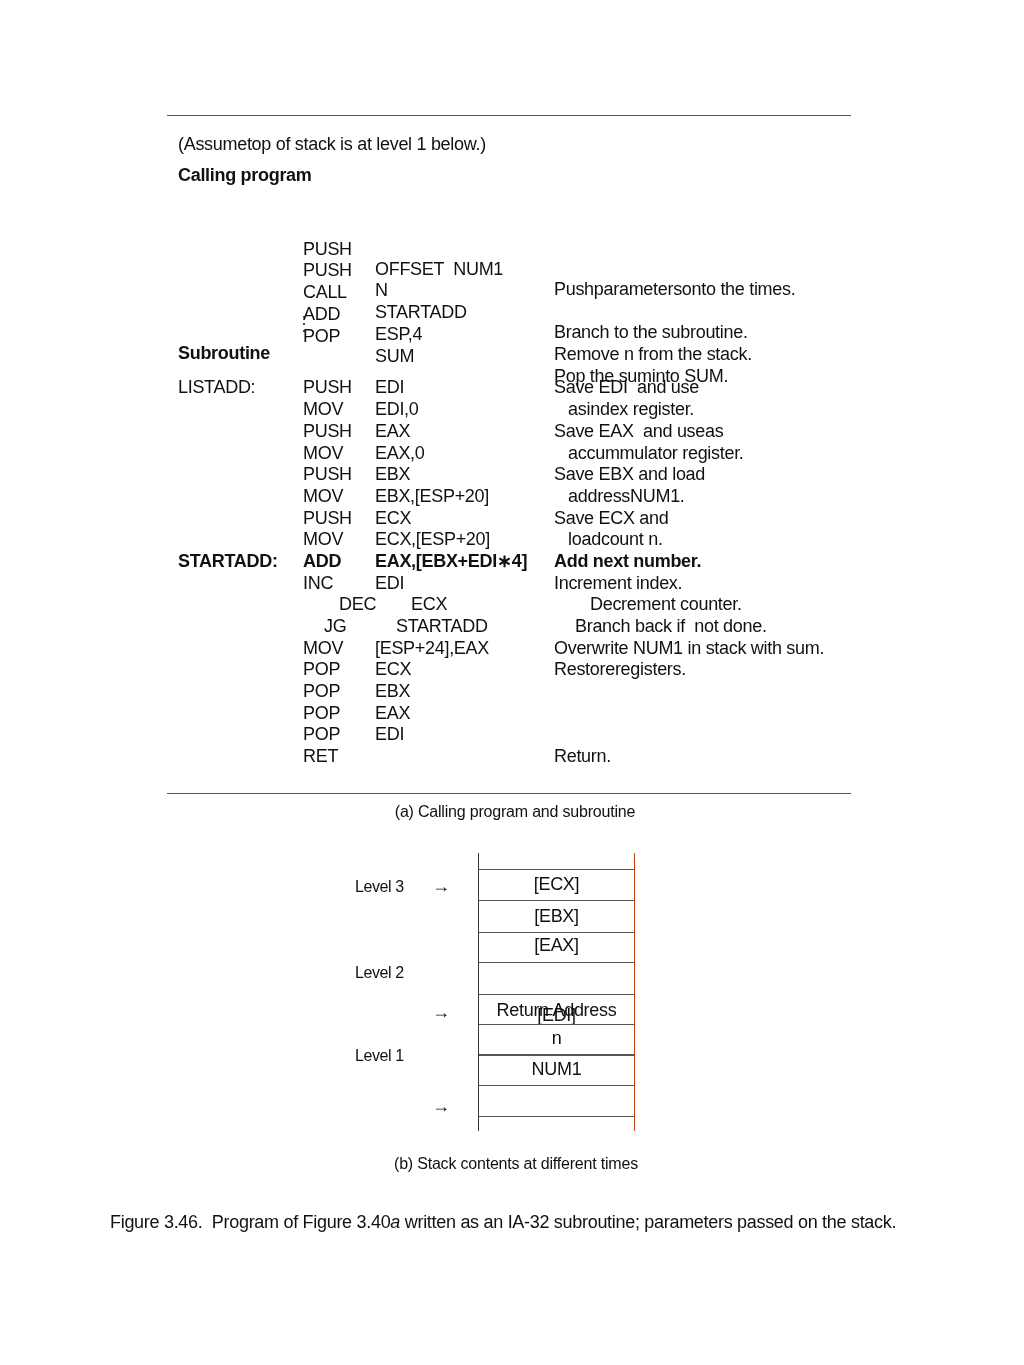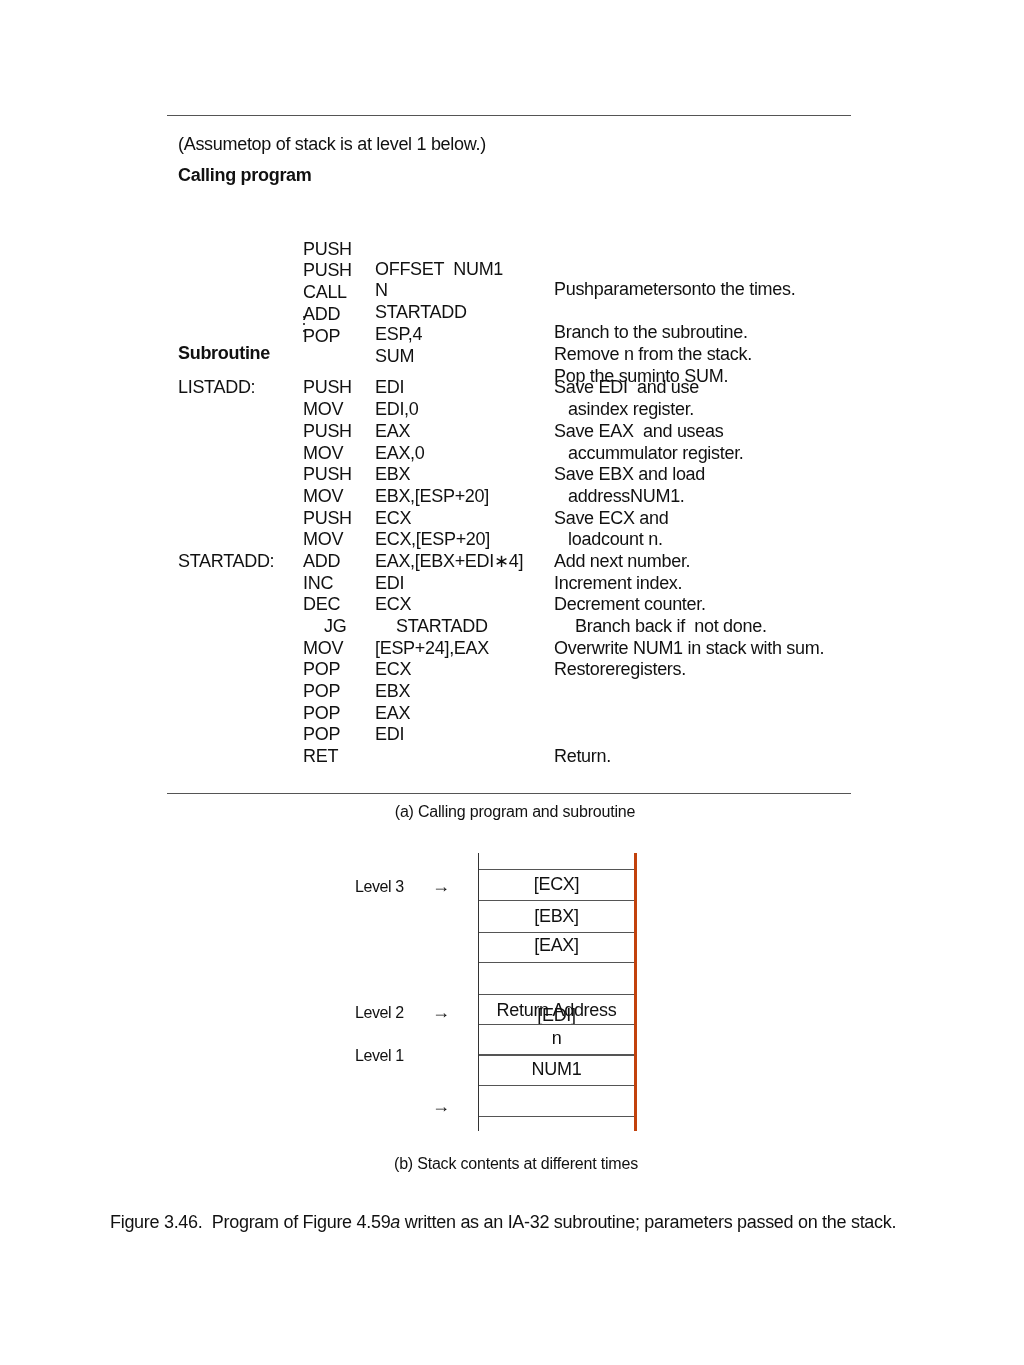--- a/index.html
+++ b/index.html
@@ -8,21 +8,21 @@
   .t { position:absolute; font-size:18px; line-height:20px; white-space:pre; letter-spacing:-0.3px; }
   .b { font-weight:bold; }
   .row { position:absolute; left:0; width:860px; height:22px; }
   .row .lbl { position:absolute; left:178px; }
   .row .op { position:absolute; left:303px; }
   .row .arg { position:absolute; left:375px; }
   .row .cm { position:absolute; left:554px; }
   .cap { position:absolute; font-size:16px; line-height:18px; white-space:pre; letter-spacing:-0.2px; }
   .vdots { position:absolute; left:301px; top:316px; width:6px; height:22px; }
   .vdots span { display:block; width:2px; height:2px; background:#111; border-radius:1px; margin:0 0 5px 2px; }
-  .stack { position:absolute; left:478px; top:853px; width:155px; height:278px; border-left:1px solid #333; border-right:3px solid #c2410c; }
+  .stack { position:absolute; left:478px; top:853px; width:155px; height:278px; border-left:1px solid #333; border-right:1px solid #c2410c; }
   .cell { position:absolute; left:0; width:155px; text-align:center; font-size:18px; line-height:20px; letter-spacing:-0.3px; }
   .hline { position:absolute; left:0; width:155px; height:0; border-top:1px solid #555; }
   .level { position:absolute; left:355px; font-size:16px; line-height:20px; letter-spacing:-0.4px; white-space:pre; }
   .arrow { position:absolute; left:432px; font-size:18px; line-height:20px; }
 </style>
 </head>
 <body>
 
 <div>
 
@@ -74,39 +74,39 @@
 
   <div>
     <div class="row t" style="top:377px;padding-left:48px;"><span class="lbl">LISTADD:</span><span class="op">PUSH</span><span class="arg">EDI</span><span class="cm">Save EDI  and use</span></div>
     <div class="row t" style="top:399px;"><span class="lbl"></span><span class="op">MOV</span><span class="arg">EDI,0</span><span class="cm">   asindex register.</span></div>
     <div class="row t" style="top:421px;"><span class="lbl"></span><span class="op">PUSH</span><span class="arg">EAX</span><span class="cm">Save EAX  and useas</span></div>
     <div class="row t" style="top:443px;"><span class="lbl"></span><span class="op">MOV</span><span class="arg">EAX,0</span><span class="cm">   accummulator register.</span></div>
     <div class="row t" style="top:464px;"><span class="lbl"></span><span class="op">PUSH</span><span class="arg">EBX</span><span class="cm">Save EBX and load</span></div>
     <div class="row t" style="top:486px;"><span class="lbl"></span><span class="op">MOV</span><span class="arg">EBX,[ESP+20]</span><span class="cm">   addressNUM1.</span></div>
     <div class="row t" style="top:508px;"><span class="lbl"></span><span class="op">PUSH</span><span class="arg">ECX</span><span class="cm">Save ECX and</span></div>
     <div class="row t" style="top:529px;"><span class="lbl"></span><span class="op">MOV</span><span class="arg">ECX,[ESP+20]</span><span class="cm">   loadcount n.</span></div>
-    <div class="row t" style="top:551px;"><span class="lbl">STARTADD:</span><span class="op">ADD</span><span class="arg">EAX,[EBX+EDI∗4]</span><span class="cm">Add next number.</span></div>
+    <div class="row t" style="top:551px;font-weight:bold;"><span class="lbl">STARTADD:</span><span class="op">ADD</span><span class="arg">EAX,[EBX+EDI∗4]</span><span class="cm">Add next number.</span></div>
     <div class="row t" style="top:573px;"><span class="lbl"></span><span class="op">INC</span><span class="arg">EDI</span><span class="cm">Increment index.</span></div>
-    <div class="row t" style="top:594px;"><span class="lbl"></span><span class="op">DEC</span><span class="arg">ECX</span><span class="cm">Decrement counter.</span></div>
+    <div class="row t" style="top:594px;margin-left:36px;"><span class="lbl"></span><span class="op">DEC</span><span class="arg">ECX</span><span class="cm">Decrement counter.</span></div>
     <div class="row t" style="top:616px;margin-left:21px;"><span class="lbl"></span><span class="op">JG</span><span class="arg">STARTADD</span><span class="cm">Branch back if  not done.</span></div>
     <div class="row t" style="top:638px;"><span class="lbl"></span><span class="op">MOV</span><span class="arg">[ESP+24],EAX</span><span class="cm">Overwrite NUM1 in stack with sum.</span></div>
     <div class="row t" style="top:659px;"><span class="lbl"></span><span class="op">POP</span><span class="arg">ECX</span><span class="cm">Restoreregisters.</span></div>
     <div class="row t" style="top:681px;"><span class="lbl"></span><span class="op">POP</span><span class="arg">EBX</span><span class="cm"></span></div>
     <div class="row t" style="top:703px;"><span class="lbl"></span><span class="op">POP</span><span class="arg">EAX</span><span class="cm"></span></div>
     <div class="row t" style="top:724px;"><span class="lbl"></span><span class="op">POP</span><span class="arg">EDI</span><span class="cm"></span></div>
     <div class="row t" style="top:746px;"><span class="lbl"></span><span class="op">RET</span><span class="arg"></span><span class="cm">Return.</span></div>
   </div>
 
   <div class="rule" style="top:793px;"></div>
   <div class="cap" style="left:0; width:1030px; text-align:center; top:803px;">(a) Calling program and subroutine</div>
 
   <div>
     <div class="level" style="top:877px;">Level 3</div>
     <div class="arrow" style="top:876px;">→</div>
-    <div class="level" style="top:1003px;text-align:right;">Level 2</div>
+    <div class="level" style="top:963px;text-align:right;">Level 2</div>
     <div class="arrow" style="top:1002px;">→</div>
     <div class="level" style="top:1046px;">Level 1</div>
     <div class="arrow" style="top:1096px;">→</div>
 
     <div class="stack">
       <div class="hline" style="top:16px;"></div>
       <div class="cell" style="top:21px;">[ECX]</div>
       <div class="hline" style="top:47px;"></div>
       <div class="cell" style="top:53px;">[EBX]</div>
       <div class="hline" style="top:79px;"></div>
@@ -120,14 +120,14 @@
       <div class="hline" style="top:201px; border-top-width:2px;"></div>
       <div class="cell" style="top:206px;">NUM1</div>
       <div class="hline" style="top:232px;"></div>
       <div class="cell" style="top:238px;"></div>
       <div class="hline" style="top:263px;"></div>
     </div>
   </div>
 
   <div class="cap" style="left:0; width:1032px; text-align:center; top:1155px;">(b) Stack contents at different times</div>
 
-  <div class="t" style="left:110px; top:1212px; font-size:18px;"><span>Figure 3.46.  Program of Figure 4.59</span><i>a</i><span> written as an IA-32 subroutine; parameters passed on the stack.</span></div>
+  <div class="t" style="left:110px; top:1212px; font-size:18px;"><span>Figure 3.46.  Program of Figure 3.40</span><i>a</i><span> written as an IA-32 subroutine; parameters passed on the stack.</span></div>
 </div>
 
 </body></html>

